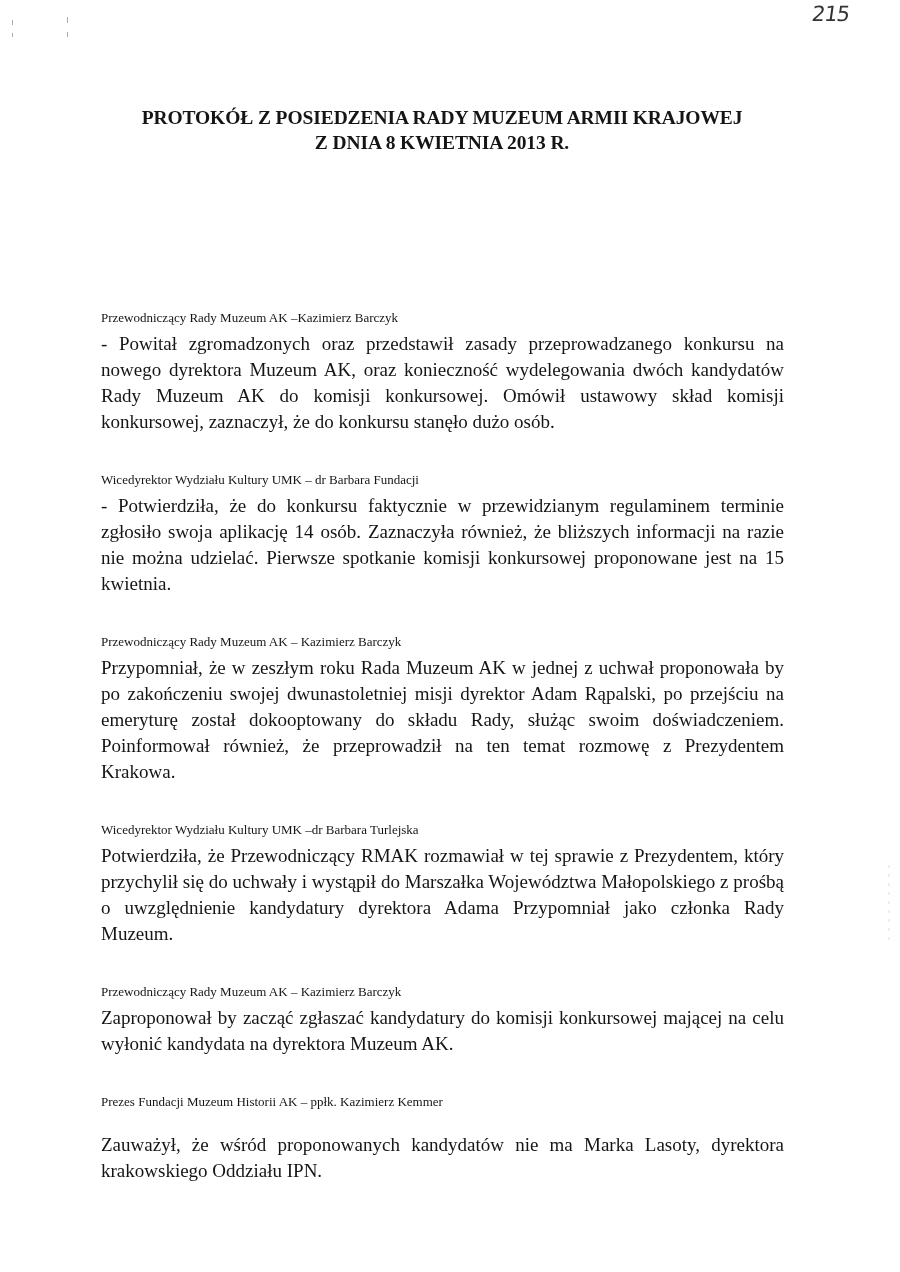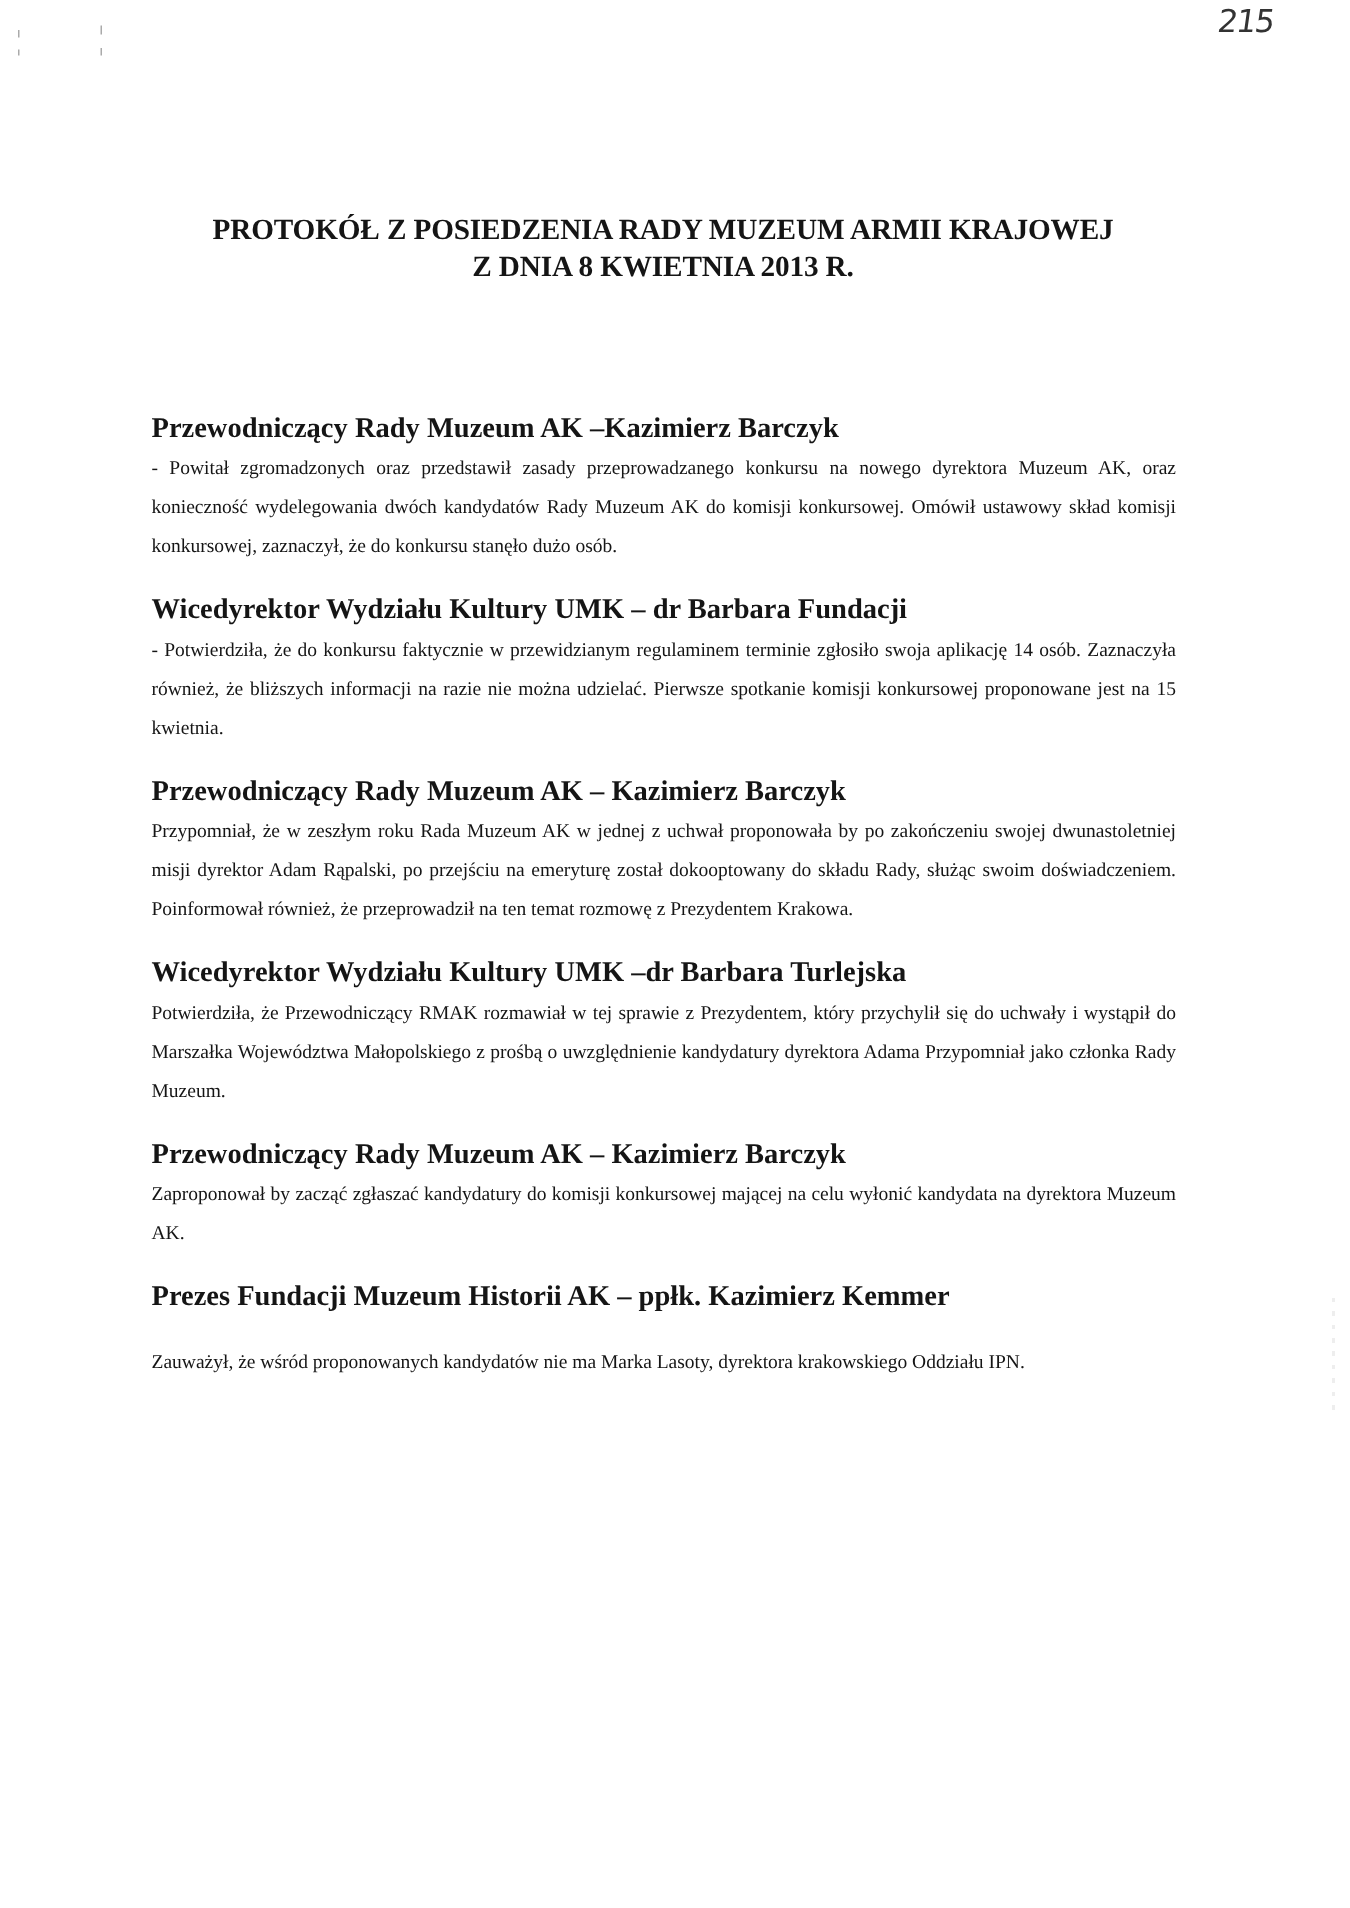--- a/index.html
+++ b/index.html
@@ -2,25 +2,25 @@
 <html><head>
 <meta charset="utf-8">
 <style>
   html, body { margin: 0; padding: 0; background: #ffffff; }
   body { width: 900px; height: 1272px; position: relative; overflow: hidden;
          font-family: "Liberation Serif", "DejaVu Serif", serif; color: #151515; }
   .page-number { position: absolute; top: 2px; left: 812px; font-family: "DejaVu Sans", sans-serif;
                  font-size: 21px; color: #333; transform: skewX(-8deg); letter-spacing: -1px; }
   .speck { position: absolute; width: 1px; background: #aaa; }
   .title { position: absolute; top: 105px; left: 100px; width: 684px; text-align: center;
-           font-weight: bold; font-size: 19.5px; line-height: 25px; letter-spacing: -0.1px; margin-top: 36px; }
+           font-weight: bold; font-size: 19.5px; line-height: 25px; letter-spacing: -0.1px; }
   .content { position: absolute; top: 273px; left: 101px; width: 683px; }
   .section { margin: 0 0 17px 0; }
-  .speaker { font-weight: bold; font-size: 19px; line-height: 26px; white-space: nowrap; }
-  .body { font-size: 13px; line-height: 26px; text-align: justify; }
+  .speaker { font-weight: normal; font-size: 13px; line-height: 26px; white-space: nowrap; margin-top: 32px; }
+  .body { font-size: 19px; line-height: 26px; text-align: justify; }
   .edge-dots { position: absolute; left: 888px; top: 865px; width: 2px; height: 80px;
                background: repeating-linear-gradient(#eee 0 3px, transparent 3px 9px); }
 </style>
 </head>
 <body>
 
 <div class="speck" style="left:12px;top:20px;height:5px;"></div>
 <div class="speck" style="left:12px;top:33px;height:4px;"></div>
 <div class="speck" style="left:67px;top:17px;height:6px;"></div>
 <div class="speck" style="left:67px;top:32px;height:5px;"></div>

